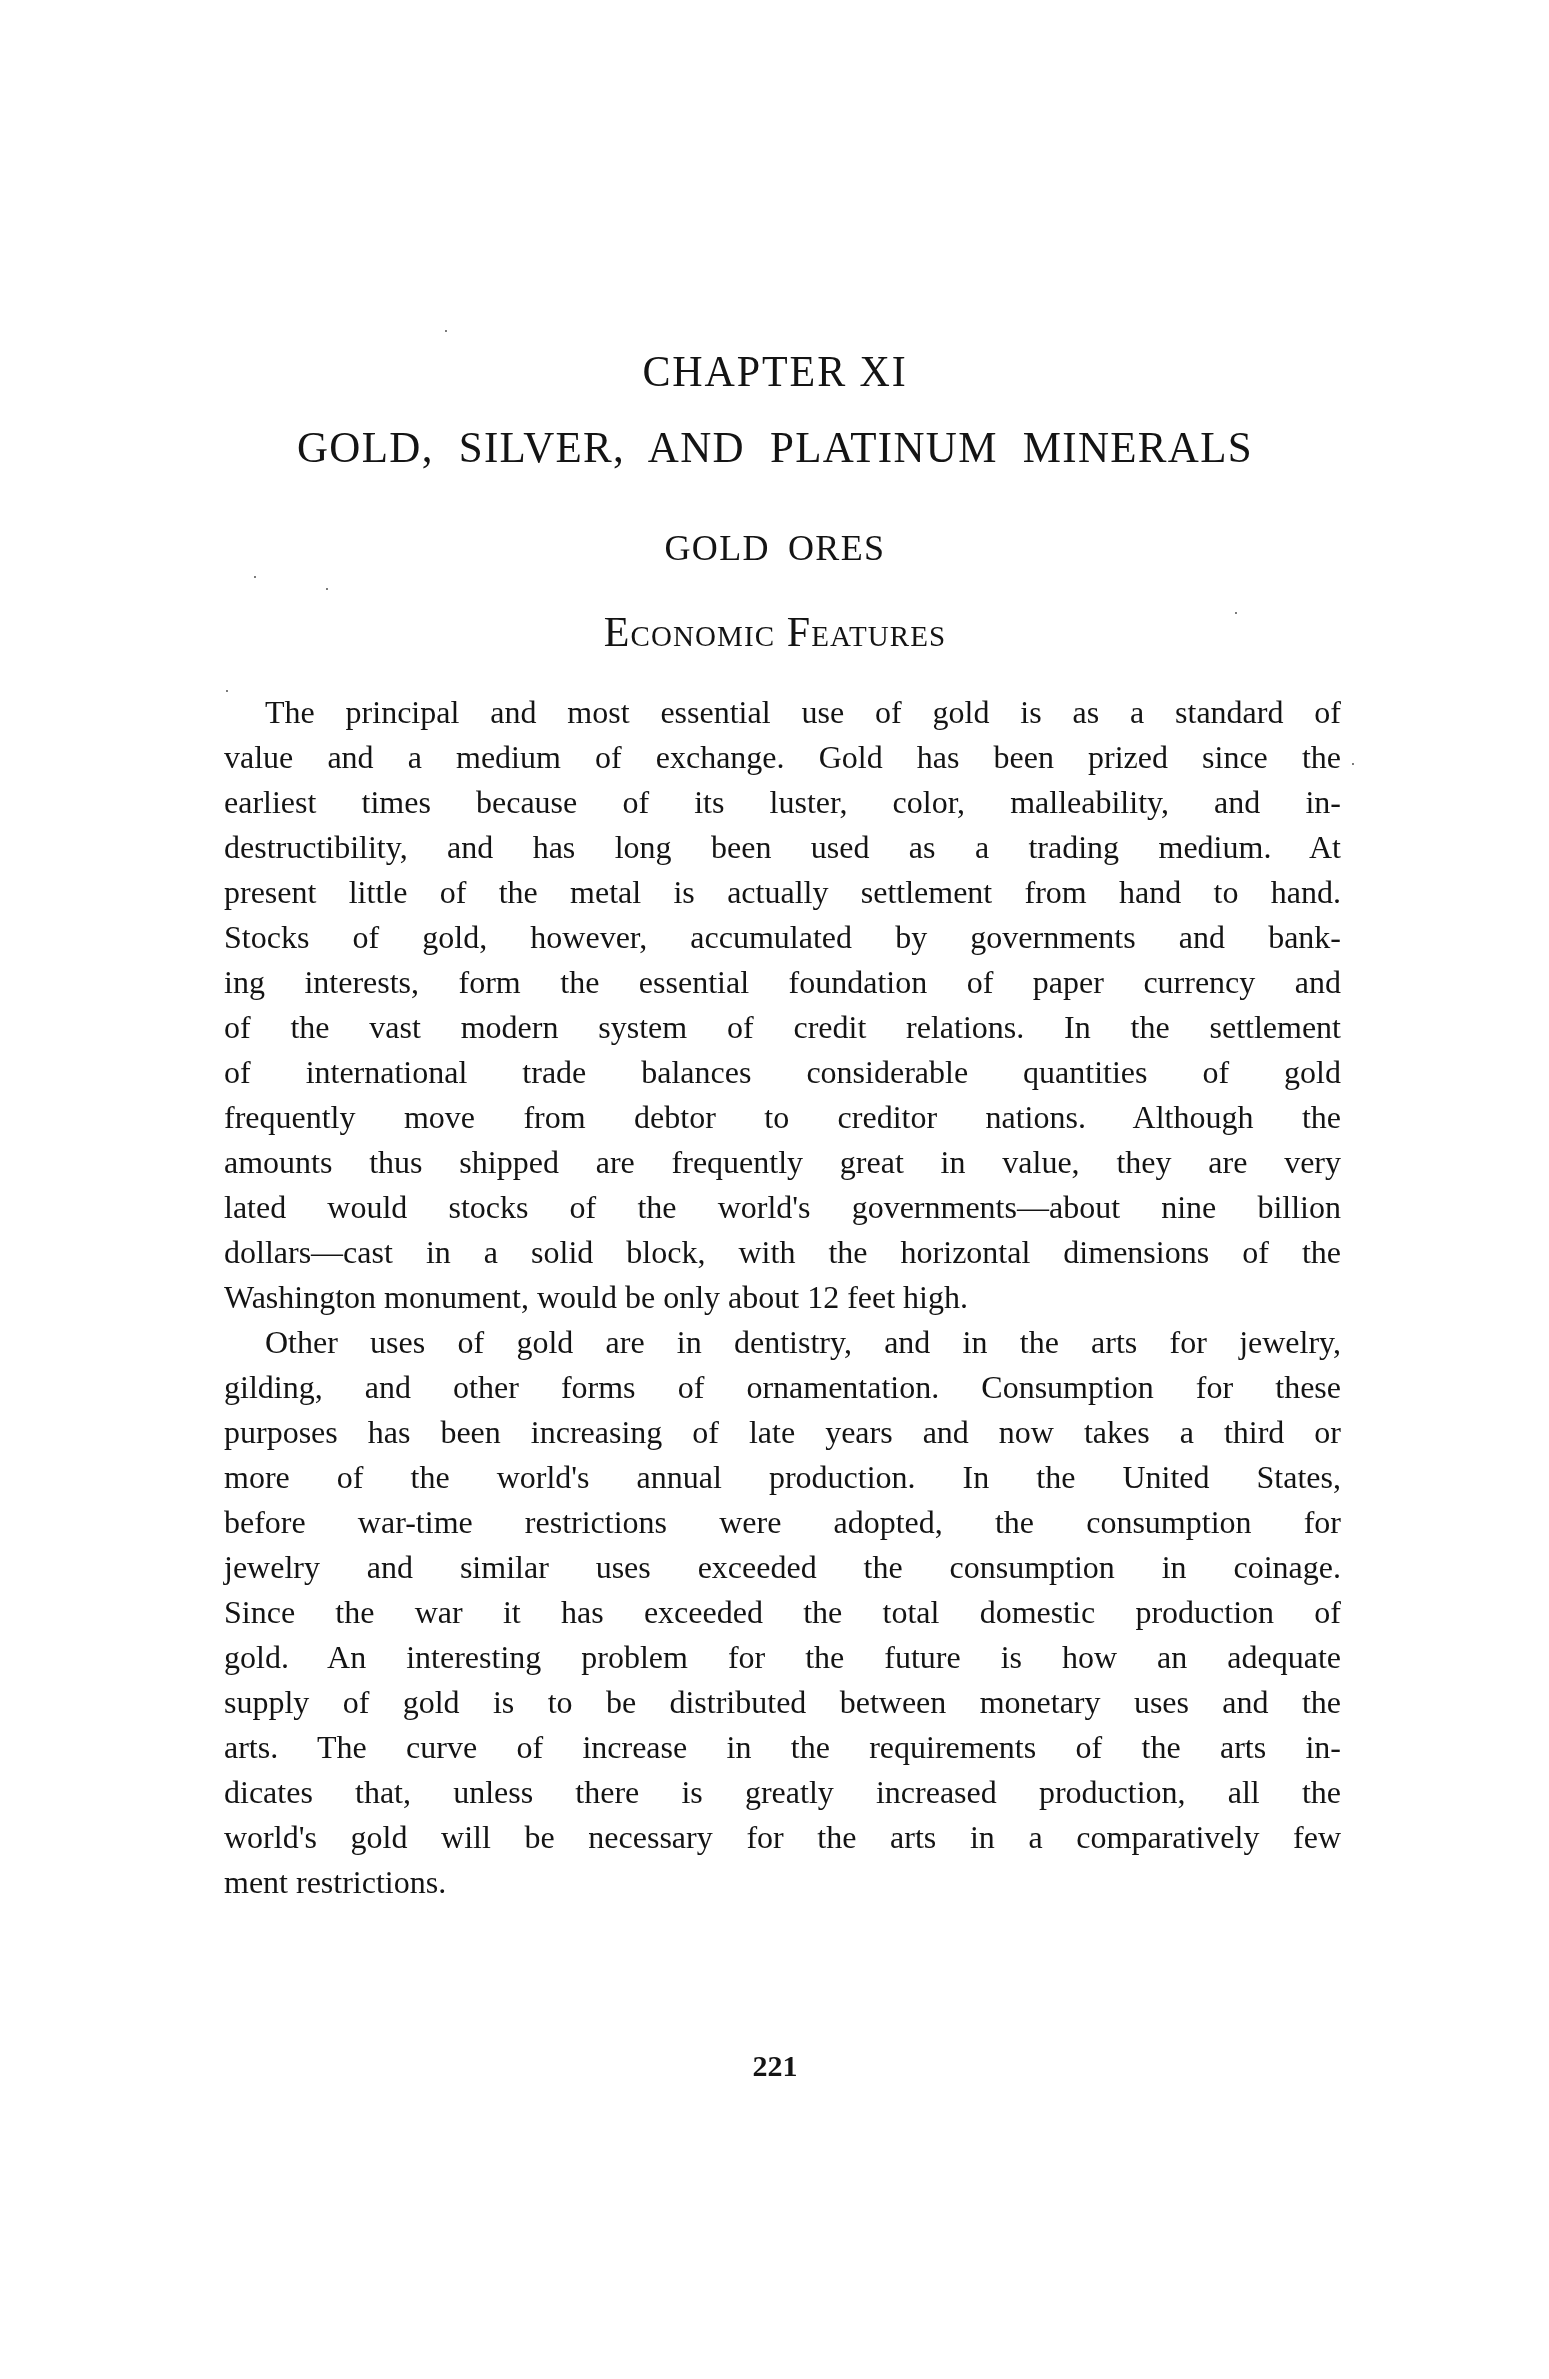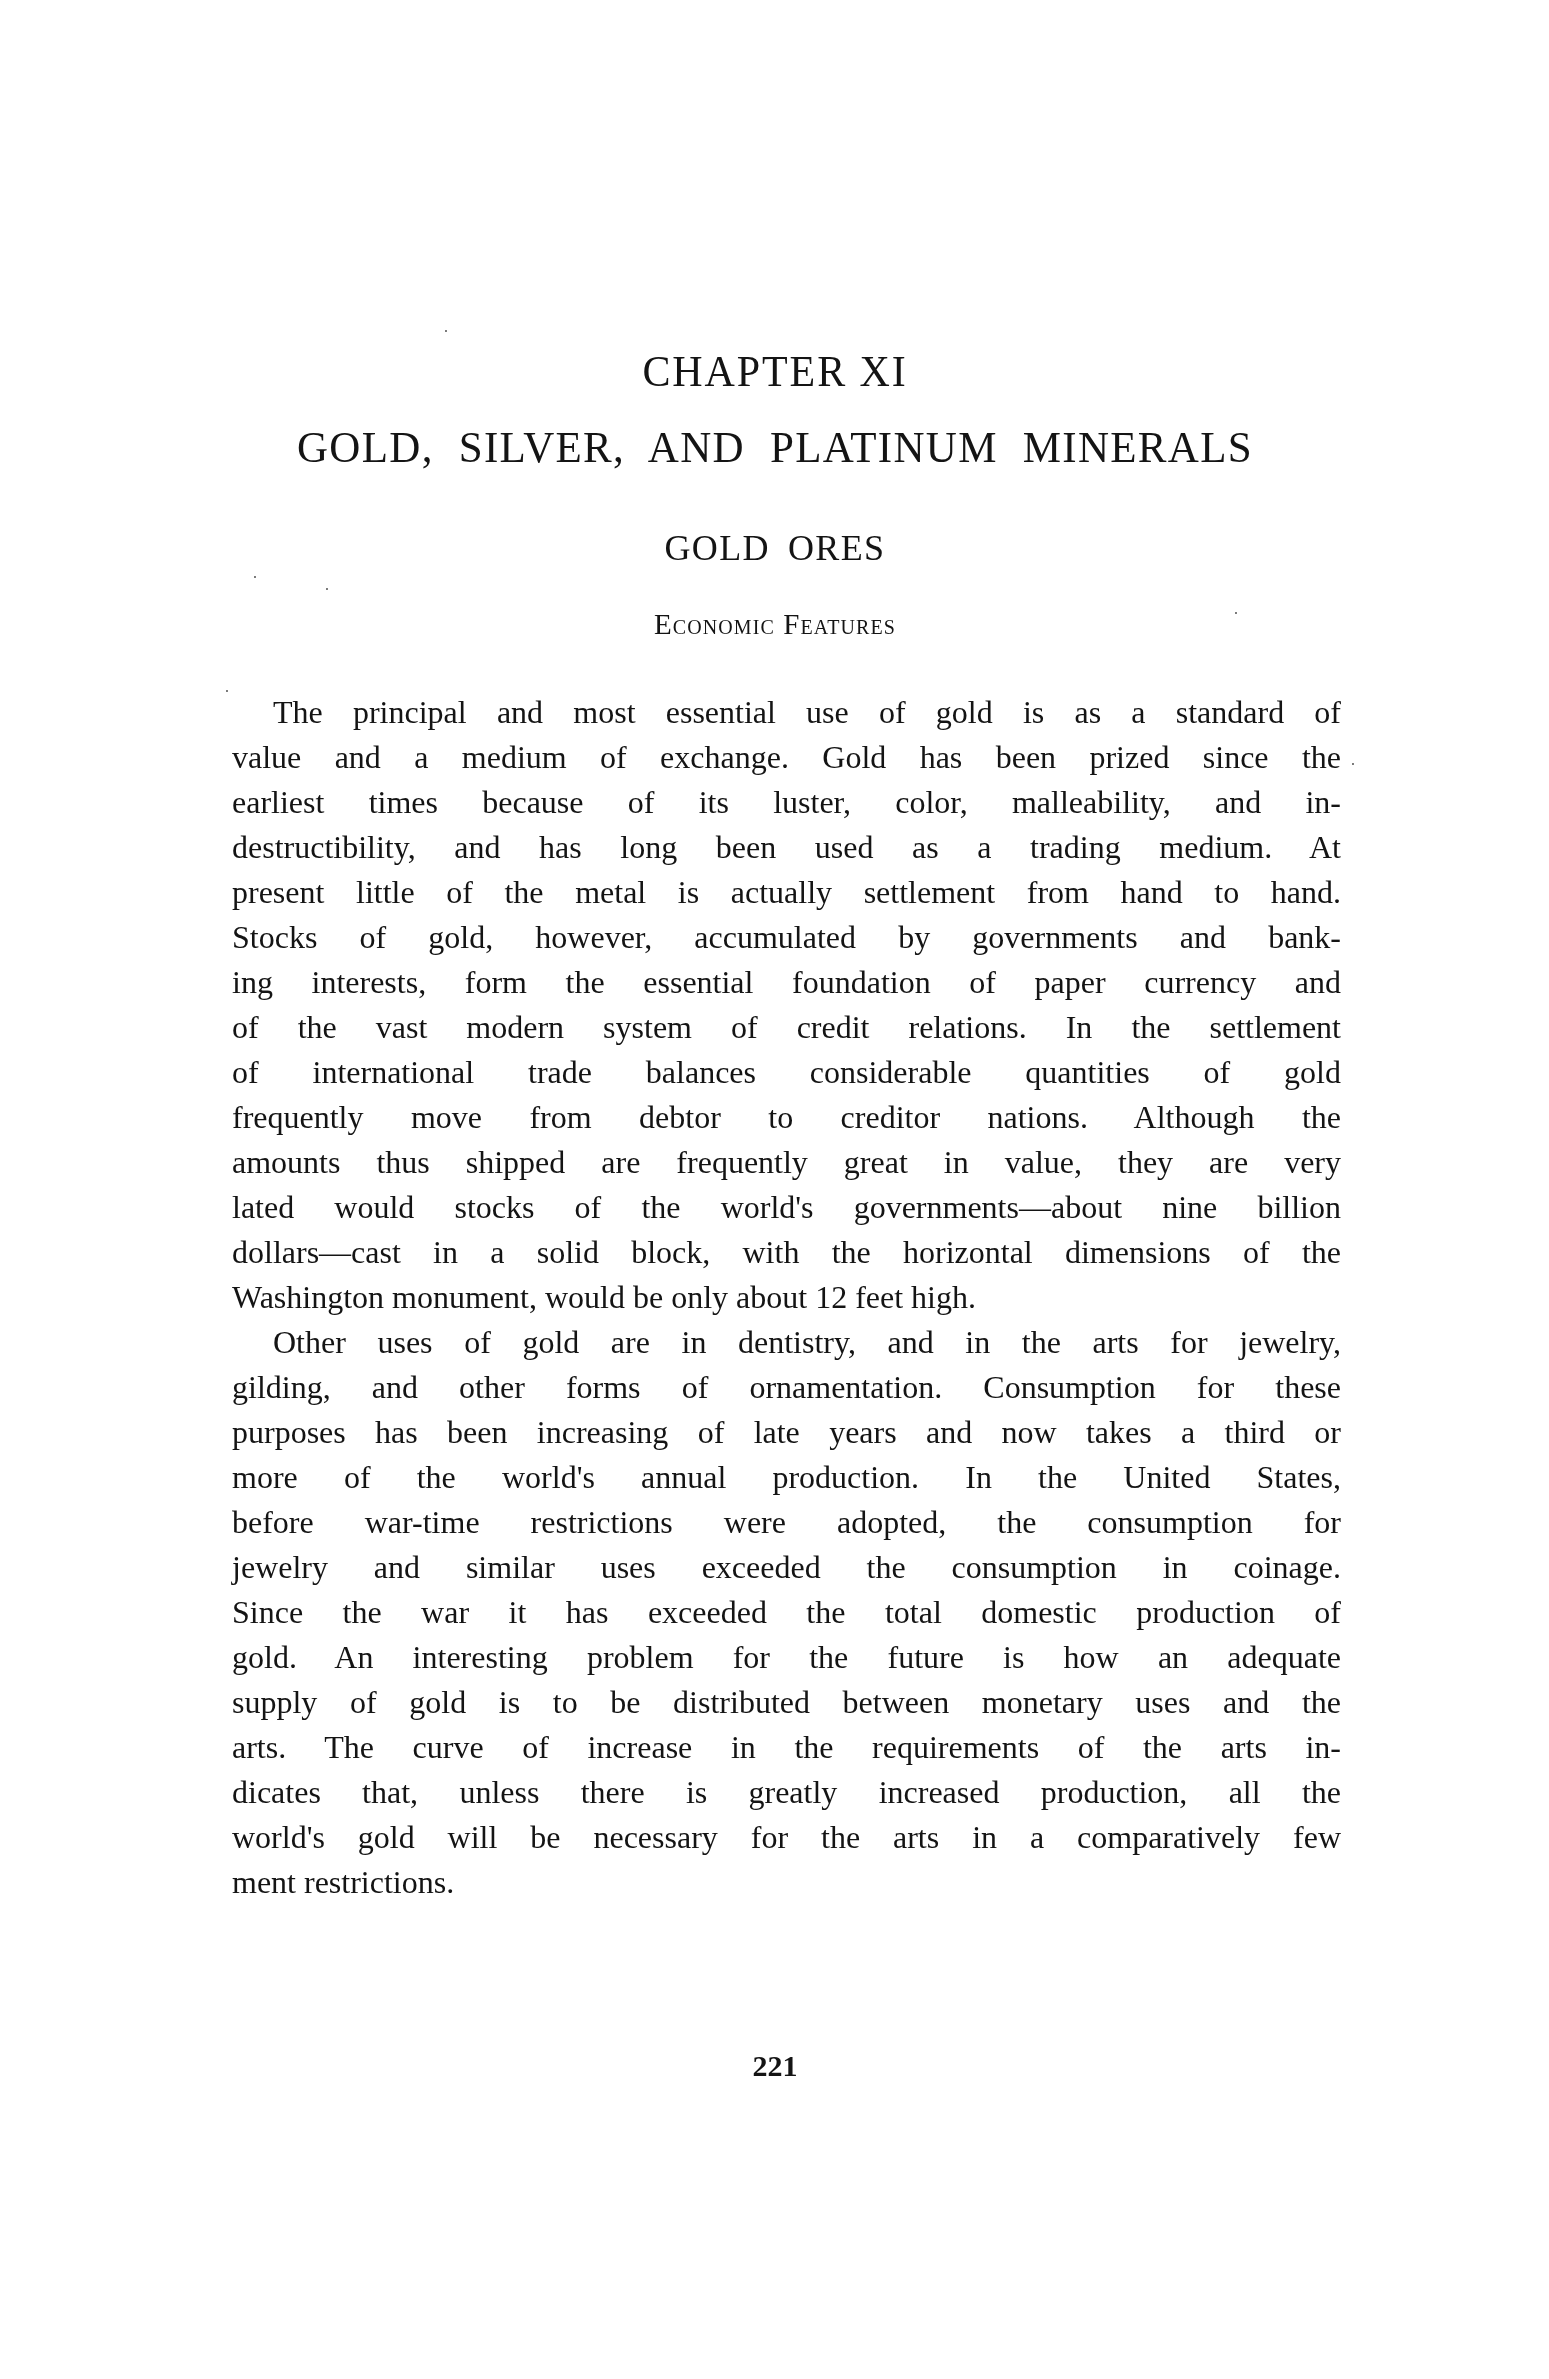--- a/index.html
+++ b/index.html
@@ -3,24 +3,24 @@
 <meta charset="utf-8">
 <style>
   html, body { margin: 0; padding: 0; background: #ffffff; }
   body { width: 1550px; height: 2379px; position: relative; overflow: hidden;
          font-family: "Liberation Serif", "DejaVu Serif", serif; color: #141414; }
   .page { position: absolute; left: 0; top: 0; width: 1248px; height: 2379px; }
   .center { position: absolute; left: 0; width: 1550px; text-align: center; white-space: nowrap; }
   .chapter { top: 347px; font-size: 42px; letter-spacing: 1.9px; transform: scaleY(1.04); }
   .title { top: 422px; font-size: 43px; letter-spacing: 1.3px; word-spacing: 13px; transform: scaleY(1.04); }
   .subhead { top: 527px; font-size: 36px; letter-spacing: 1.4px; word-spacing: 7.5px; }
-  .section { top: 608px; font-size: 29px; font-variant: small-caps; letter-spacing: 1.1px; }
+  .section { top: 608px; font-size: 42px; font-variant: small-caps; letter-spacing: 1.1px; }
   .body { position: absolute; left: 224px; width: 1117px; top: 690px; }
   .line { display: block; height: 45px; line-height: 45px; font-size: 32px;
-          text-align: justify; text-align-last: justify; white-space: nowrap; overflow: visible; margin-left: 8px; }
+          text-align: justify; text-align-last: justify; white-space: nowrap; overflow: visible; }
   .line.indent { padding-left: 41px; }
   .line.last { text-align-last: left; }
   .pageno { top: 2049px; font-size: 30px; font-weight: bold; }
   .speck { position: absolute; width: 1.9px; height: 1.9px; background: #555; border-radius: 0.9px; }
 </style>
 </head>
 <body>
 
 <div class="page">
 

